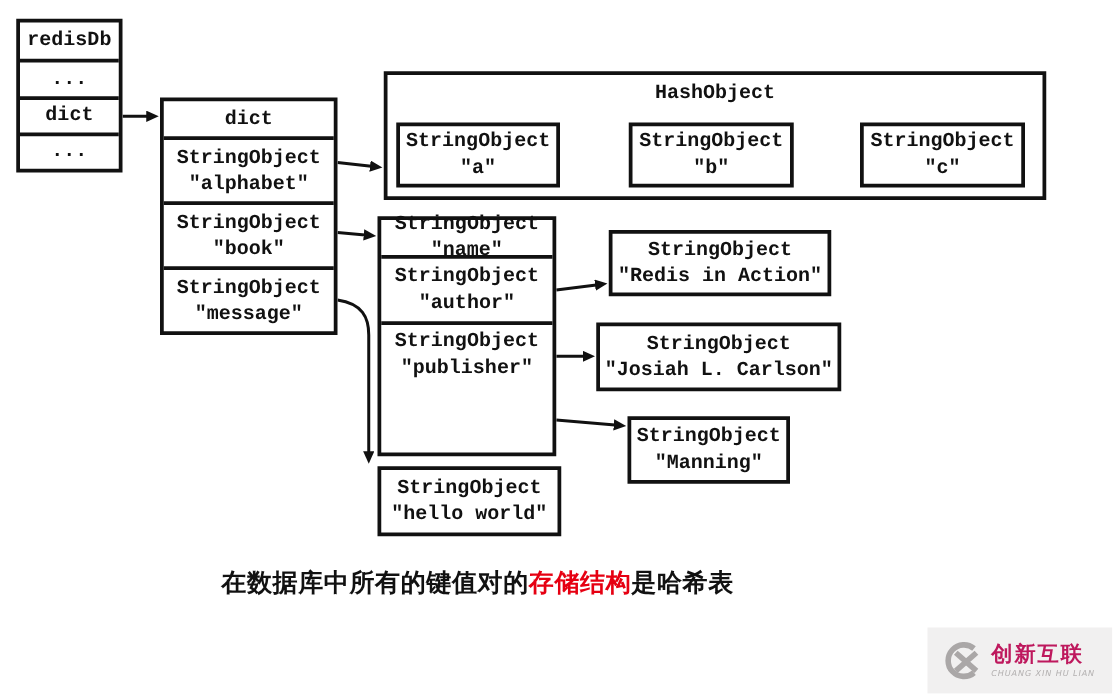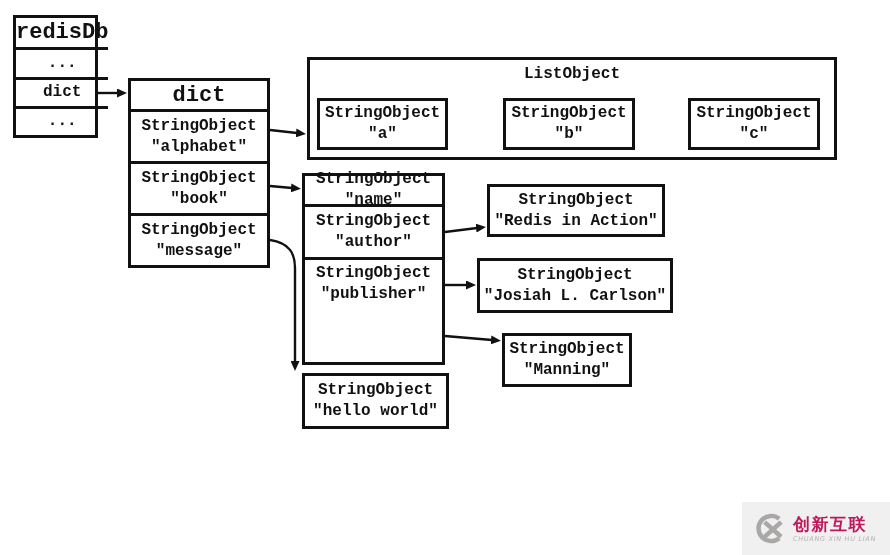--- a/index.html
+++ b/index.html
@@ -13,21 +13,21 @@
   .box{
     position:absolute;border:3px solid #111;background:#fff;box-sizing:border-box;
     font-weight:bold;color:#111;
   }
   .grid{display:grid;}
   .cell{
     display:flex;flex-direction:column;align-items:center;justify-content:center;
     font-size:16px;line-height:21px;white-space:nowrap;
   }
   .cell + .cell{border-top:3px solid #111;}
-  .header-cell{font-size:22px;}
+  .header-cell{font-size:16px;}
 
   
   .redisdb{left:13px;top:15px;width:85px;height:123px;grid-template-rows:1fr 1fr 1fr 1fr;}
   
   .dictbox{left:128px;top:78px;width:142px;height:190px;grid-template-rows:28px 1fr 1fr 1fr;}
   
   .listbox{left:307px;top:57px;width:530px;height:103px;}
   .list-title{
     position:absolute;left:0;right:0;top:5px;text-align:center;
     font-weight:bold;font-size:16px;
@@ -103,21 +103,21 @@
       <span>StringObject</span>
       <span>"book"</span>
     </div>
     <div class="cell">
       <span>StringObject</span>
       <span>"message"</span>
     </div>
   </div>
 
   <div class="box listbox">
-    <div class="list-title">ListObject</div>
+    <div class="list-title">HashObject</div>
   </div>
   <div class="box valbox abox">
     <span>StringObject</span>
     <span>"a"</span>
   </div>
   <div class="box valbox bbox">
     <span>StringObject</span>
     <span>"b"</span>
   </div>
   <div class="box valbox cbox">
@@ -150,20 +150,23 @@
   </div>
   <div class="box valbox manning">
     <span>StringObject</span>
     <span>"Manning"</span>
   </div>
   <div class="box valbox helloworld">
     <span>StringObject</span>
     <span>"hello world"</span>
   </div>
 
+  <div class="caption">
+    <span>在数据库中所有的键值对的</span><span class="hl">存储结构</span><span>是哈希表</span>
+  </div>
 
   <div class="watermark">
     <svg width="33" height="33" viewBox="0 0 34 34" aria-hidden="true">
       <path d="M 27 7 A 13 13 0 1 0 27 27" stroke="#aaa7a7" stroke-width="4.6" fill="none"></path>
       <path d="M12 10.5 L29 25.5 M29 10.5 L12 25.5" stroke="#aaa7a7" stroke-width="4.6" fill="none"></path>
     </svg>
     <div class="wm-text">
       <span class="wm-brand">创新互联</span>
       <span class="wm-sub">CHUANG XIN HU LIAN</span>
     </div>

